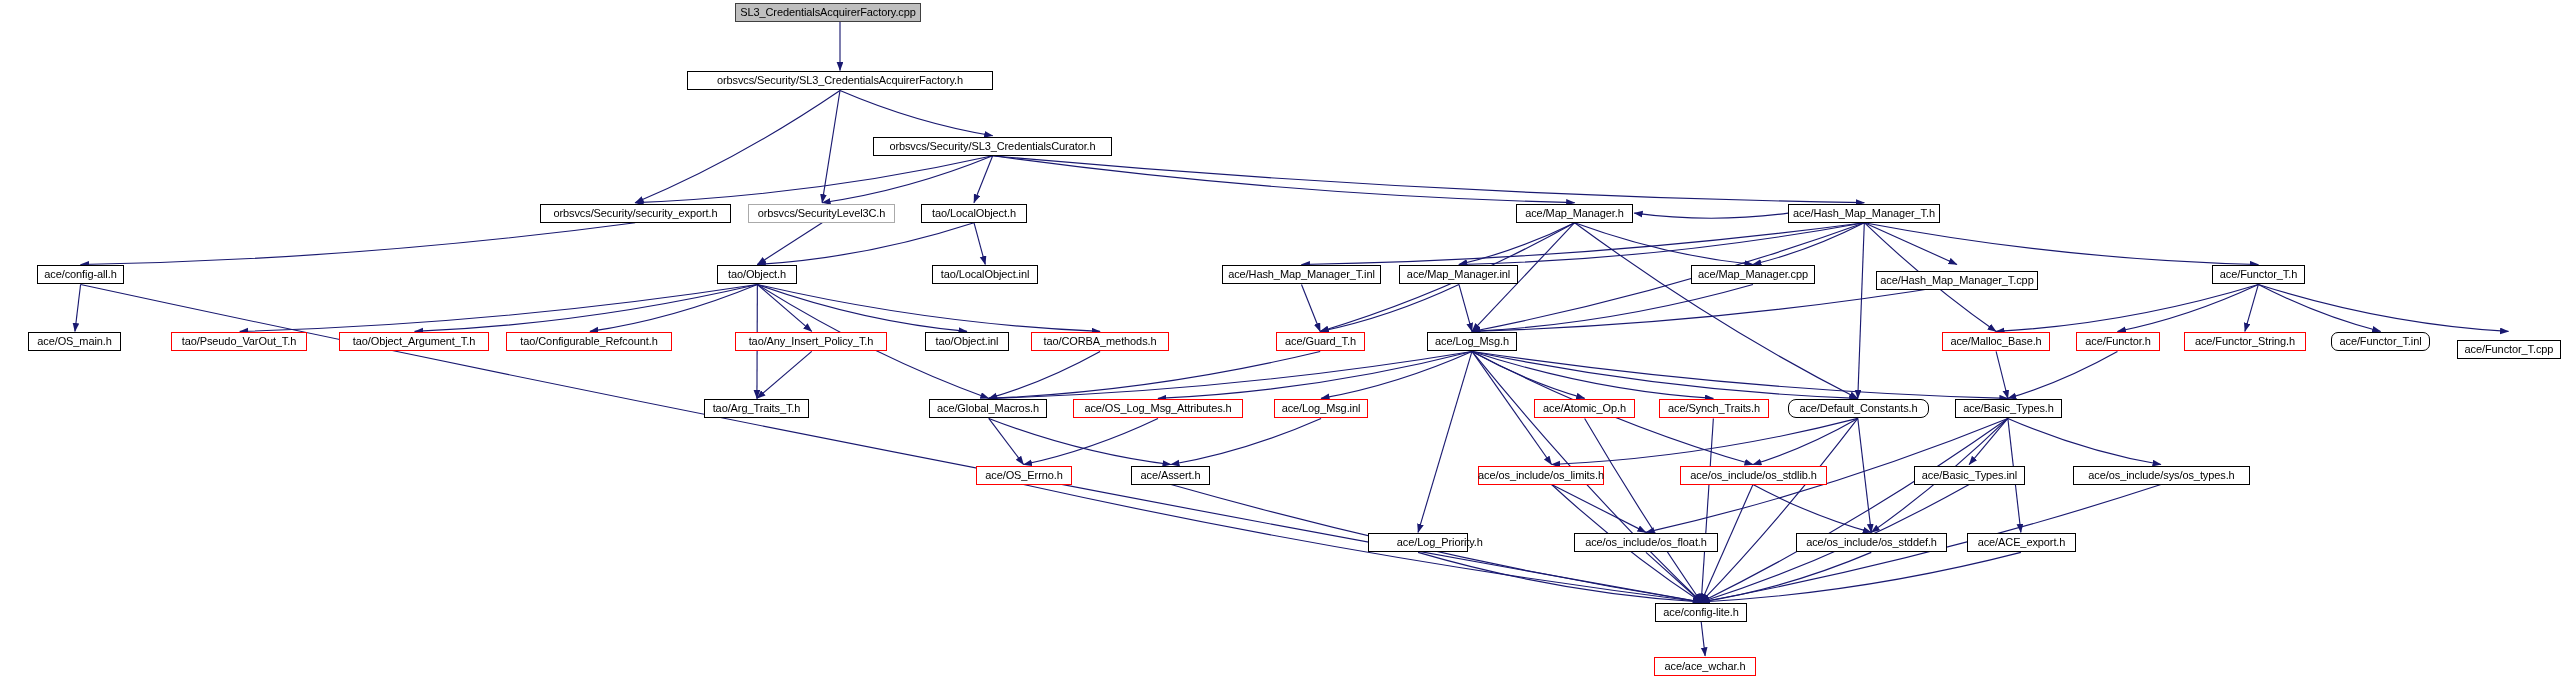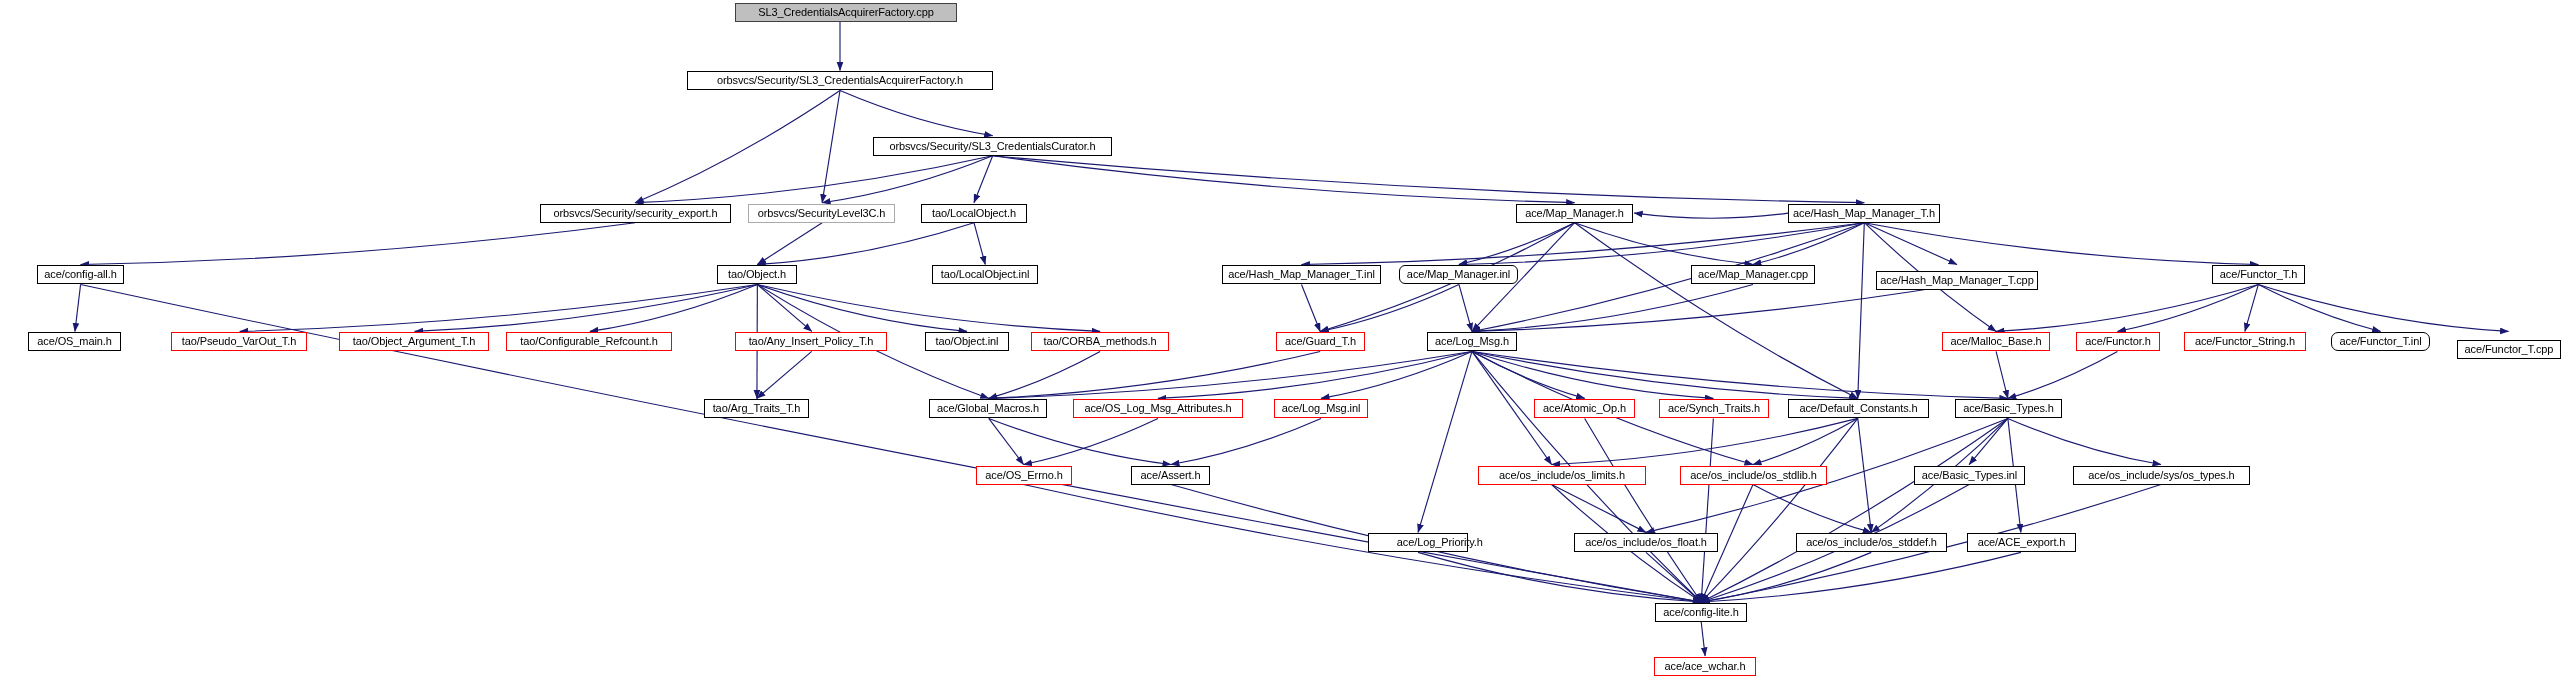--- a/index.html
+++ b/index.html
@@ -150,21 +150,21 @@
         <path d="M2263,557 Q2109,643.2 1955,692" fill="none" stroke="#191970" stroke-width="1.3" marker-end="url(#arrow)"></path>
         <path d="M2483.5,557 Q2219.25,643.2 1955,692" fill="none" stroke="#191970" stroke-width="1.3" marker-end="url(#arrow)"></path>
         <path d="M1629.5,635 Q1792.25,682.2 1955,692" fill="none" stroke="#191970" stroke-width="1.3" marker-end="url(#arrow)"></path>
         <path d="M1891.5,635 Q1923.25,663.5 1955,692" fill="none" stroke="#191970" stroke-width="1.3" marker-end="url(#arrow)"></path>
         <path d="M2150.5,635 Q2052.75,676.403 1955,692" fill="none" stroke="#191970" stroke-width="1.3" marker-end="url(#arrow)"></path>
         <path d="M2322.5,635 Q2138.75,682.2 1955,692" fill="none" stroke="#191970" stroke-width="1.3" marker-end="url(#arrow)"></path>
         <path d="M1955,715 Q1957.25,734.5 1959.5,754" fill="none" stroke="#191970" stroke-width="1.3" marker-end="url(#arrow)"></path>
       </g>
   </svg>
   <div id="nodes-layer">
-      <div class="node root" style="left: 735px; top: 2.6px; width: 222px;">
+      <div class="node root" style="left: 735px; top: 2.6px; width: 186px;">
         <span>SL3_CredentialsAcquirerFactory.cpp</span>
       </div>
       <div class="node" style="left: 687px; top: 71px; width: 306px;">
         <span>orbsvcs/Security/SL3_CredentialsAcquirerFactory.h</span>
       </div>
       <div class="node" style="left: 873px; top: 137px; width: 239px;">
         <span>orbsvcs/Security/SL3_CredentialsCurator.h</span>
       </div>
       <div class="node" style="left: 540px; top: 204px; width: 191px;">
         <span>orbsvcs/Security/security_export.h</span>
@@ -186,21 +186,21 @@
       </div>
       <div class="node" style="left: 717px; top: 265px; width: 80px;">
         <span>tao/Object.h</span>
       </div>
       <div class="node" style="left: 932px; top: 265px; width: 106px;">
         <span>tao/LocalObject.inl</span>
       </div>
       <div class="node" style="left: 1222px; top: 265px; width: 159px;">
         <span>ace/Hash_Map_Manager_T.inl</span>
       </div>
-      <div class="node" style="left: 1399px; top: 265px; width: 119px; border-radius: 6px;">
+      <div class="node" style="left: 1399px; top: 265px; width: 119px;">
         <span>ace/Map_Manager.inl</span>
       </div>
       <div class="node" style="left: 1691px; top: 265px; width: 124px;">
         <span>ace/Map_Manager.cpp</span>
       </div>
       <div class="node" style="left: 1876px; top: 271px; width: 162px;">
         <span>ace/Hash_Map_Manager_T.cpp</span>
       </div>
       <div class="node" style="left: 2212px; top: 265px; width: 93px;">
         <span>ace/Functor_T.h</span>
@@ -258,33 +258,33 @@
       </div>
       <div class="node red" style="left: 1274px; top: 399px; width: 94px;">
         <span>ace/Log_Msg.inl</span>
       </div>
       <div class="node red" style="left: 1534px; top: 399px; width: 101px;">
         <span>ace/Atomic_Op.h</span>
       </div>
       <div class="node red" style="left: 1659px; top: 399px; width: 110px;">
         <span>ace/Synch_Traits.h</span>
       </div>
-      <div class="node" style="left: 1788px; top: 399px; width: 141px;">
+      <div class="node" style="left: 1788px; top: 399px; width: 141px; border-radius: 8px;">
         <span>ace/Default_Constants.h</span>
       </div>
       <div class="node" style="left: 1955px; top: 399px; width: 107px;">
         <span>ace/Basic_Types.h</span>
       </div>
       <div class="node red" style="left: 976px; top: 466px; width: 96px;">
         <span>ace/OS_Errno.h</span>
       </div>
       <div class="node" style="left: 1131px; top: 466px; width: 79px;">
         <span>ace/Assert.h</span>
       </div>
-      <div class="node red" style="left: 1478px; top: 466px; width: 168px;">
+      <div class="node red" style="left: 1478px; top: 466px; width: 126px;">
         <span>ace/os_include/os_limits.h</span>
       </div>
       <div class="node red" style="left: 1680px; top: 466px; width: 147px;">
         <span>ace/os_include/os_stdlib.h</span>
       </div>
       <div class="node" style="left: 1914px; top: 466px; width: 111px;">
         <span>ace/Basic_Types.inl</span>
       </div>
       <div class="node" style="left: 2073px; top: 466px; width: 177px;">
         <span>ace/os_include/sys/os_types.h</span>

